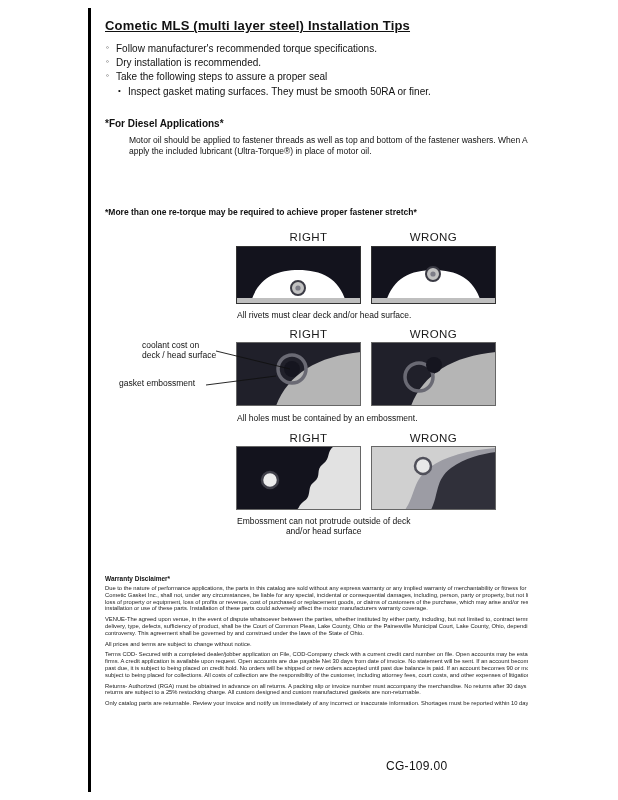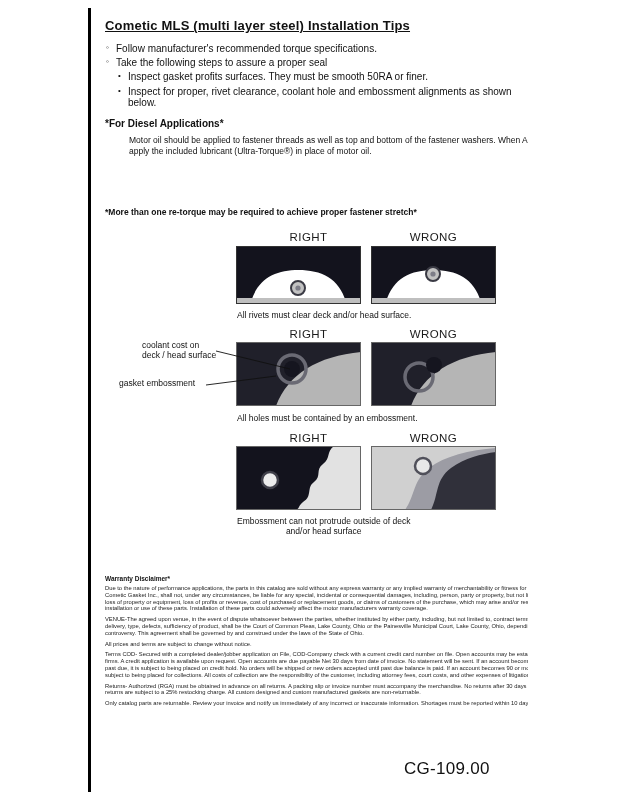--- a/index.html
+++ b/index.html
@@ -32,47 +32,47 @@
   .dcaption { left:237px; font-size:8.5px;text-align:center; }
 
   .dlabel { font-size:8.5px; line-height:9.5px; }
   .lbl-coolant { left:142px; top:341px; }
   .lbl-emboss { left:119px; top:379px; }
 
   .disc-head { left:105px; top:575px; font-size:6.5px; font-weight:bold; }
   .disc { left:105px; top:585px; width:484px; font-size:5.8px; line-height:6.8px; color:#222; }
   .disc p { margin-bottom:4px; }
 
-  .footer { left:386px; top:759px; font-size:17px; letter-spacing:0.3px;margin-left:18px; }
+  .footer { left:386px; top:759px; font-size:12px; letter-spacing:0.3px; }
 </style>
 </head>
 <body>
 
 <div class="page">
 
   <div class="left-rule"></div>
 
   <div class="abs title">Cometic MLS (multi layer steel) Installation Tips</div>
 
   <div class="abs bullets">
     <div class="brow b1">
       <span class="mk"></span>
       <span>Follow manufacturer's recommended torque specifications.</span>
     </div>
     <div class="brow b1">
       <span class="mk"></span>
+      <span>Dry installation is recommended.</span>
+    </div>
+    <div class="brow b1">
+      <span class="mk"></span>
       <span>Take the following steps to assure a proper seal</span>
     </div>
     <div class="brow b2">
       <span class="mk"></span>
-      <span>Inspect gasket profits surfaces.  They must be smooth 50RA or finer.</span>
-    </div>
-    <div class="brow b2">
-      <span class="mk"></span>
-      <span>Inspect for proper, rivet clearance, coolant hole and embossment alignments as shown below.</span>
+      <span>Inspect gasket mating surfaces.  They must be smooth 50RA or finer.</span>
     </div>
   </div>
 
   <div class="abs heading2">*For Diesel Applications*</div>
   <div class="abs para p1">Motor oil should be applied to fastener threads as well as top and bottom of the fastener washers. When ARP fasteners are used apply the included lubricant (Ultra-Torque®) in place of motor oil.</div>
   <div class="abs note">*More than one re-torque may be required to achieve proper fastener stretch*</div>
 
   <div class="abs dhead-row" style="top:231px">
     <div class="dhead">RIGHT</div>
     <div class="dhead">WRONG</div>

